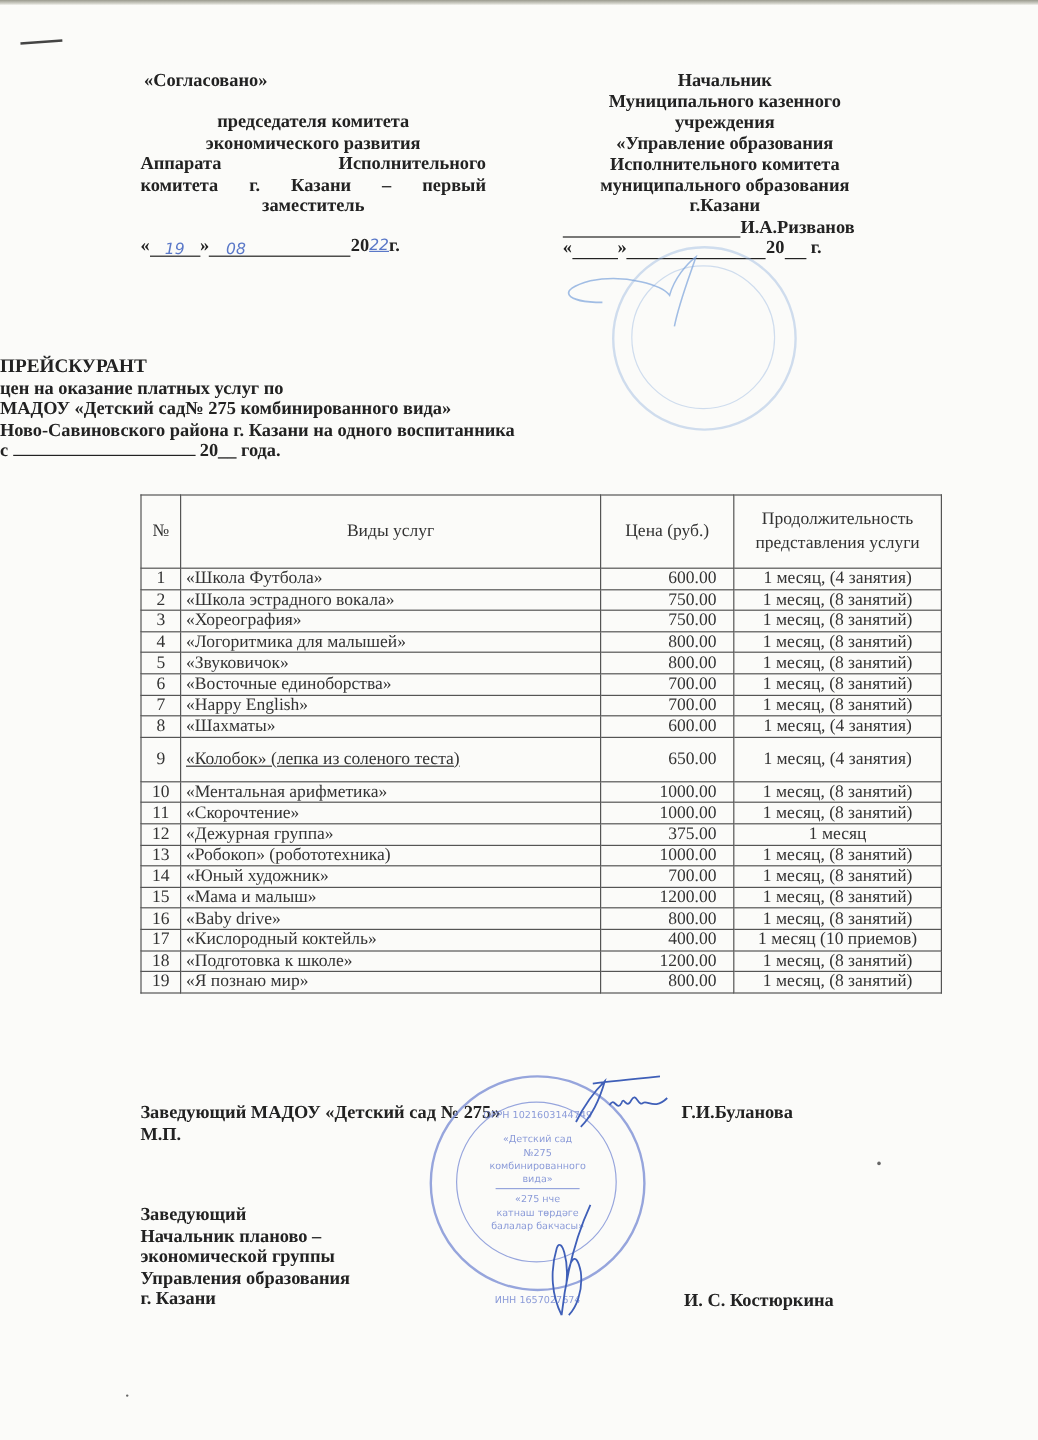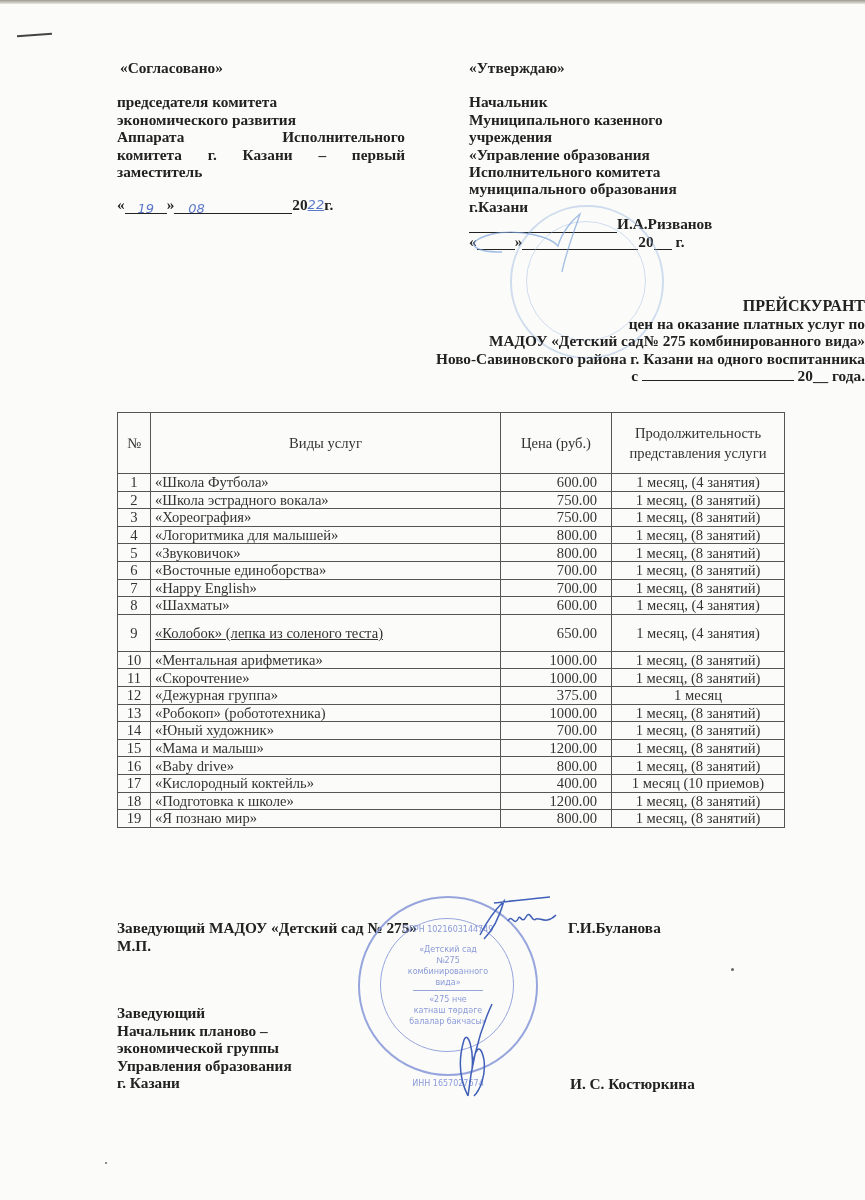--- a/index.html
+++ b/index.html
@@ -11,26 +11,26 @@
   }
   .scan-edge { position:absolute; left:0; top:0; width:865px; height:4px; background:linear-gradient(#9a9a8e,#e8e8e2); }
   .scan-mark { position:absolute; left:17px; top:34px; width:35px; height:2px; background:#444; transform:rotate(-4deg); }
 
   .approve-block { position:absolute; font-weight:bold; font-size:15.3px; line-height:17.4px; }
   .approve-left { left:117px; top:59px; width:288px; }
   .approve-right { left:469px; top:59px; width:270px; }
   .approve-title { margin-bottom:17px; }
   .approve-left .approve-title { padding-left:3px; }
   .just { text-align:justify; text-align-last:justify; }
-  .line { white-space:nowrap; }
+  .line { white-space:nowrap;text-align:center; }
   .sig-line { display:flex; align-items:flex-end; white-space:nowrap; }
   .blank { display:inline-block; border-bottom:1.3px solid #222; height:14px; }
   .hand { color:#5a78c8; font-style:italic; font-weight:normal; font-family:"DejaVu Sans", sans-serif; font-size:13px; }
 
-  .title-block { position:absolute; left:0; width:865px; top:297px; text-align:right; font-weight:bold; font-size:15.3px; line-height:17.6px; }
+  .title-block { position:absolute; left:0; width:865px; top:297px; text-align:left; font-weight:bold; font-size:15.3px; line-height:17.6px; }
   .title-main { font-size:16px; }
 
   table.price {
     position:absolute; left:117px; top:412px; width:668px;
     border-collapse:collapse; font-size:14.6px; color:#333;
   }
   table.price td, table.price th {
     border:1px solid #555; padding:0 4px; font-weight:normal; height:16.6px; line-height:16px;
   }
   table.price th { height:60px; line-height:20px; font-size:14.6px; }
@@ -74,21 +74,20 @@
     <span class="blank" style="width:42px; text-align:center;"><span class="hand">19</span></span>
     <span>»</span>
     <span class="blank" style="width:118px;"><span class="hand" style="padding-left:14px;">08</span></span>
     <span>20</span>
     <span class="hand" style="text-decoration:underline;margin-top:16px;">22</span>
     <span>г.</span>
   </div>
 </div>
 
 <div class="approve-block approve-right">
-  <div class="approve-title">«Утверждаю»</div>
   <div class="line">Начальник</div>
   <div class="line">Муниципального казенного</div>
   <div class="line">учреждения</div>
   <div class="line">«Управление образования</div>
   <div class="line">Исполнительного комитета</div>
   <div class="line">муниципального образования</div>
   <div class="line">г.Казани</div>
   <div class="sig-line">
     <span class="blank" style="width:148px;"></span>
     <span>И.А.Ризванов</span>

